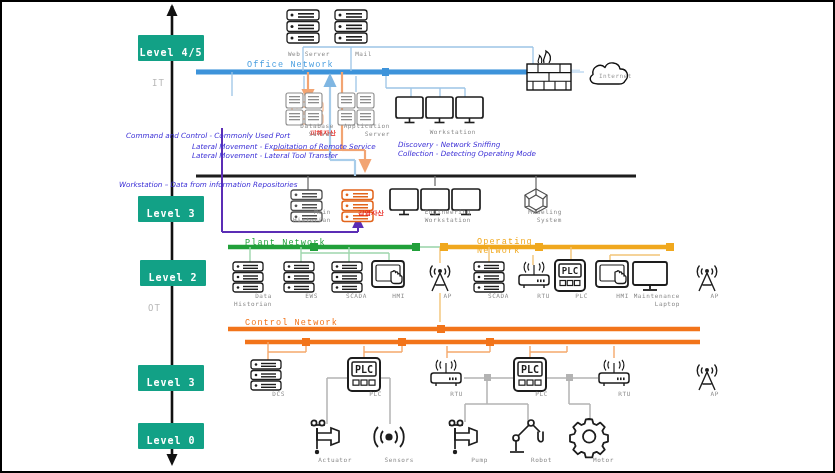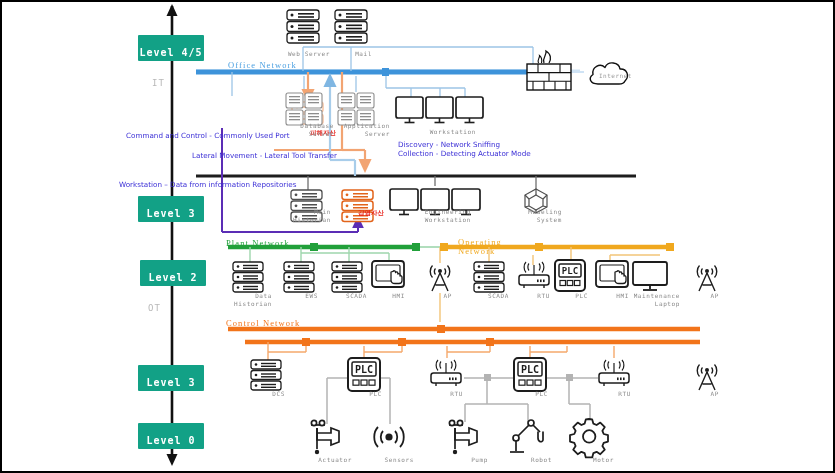--- a/index.html
+++ b/index.html
@@ -3,25 +3,25 @@
 <meta charset="utf-8">
 <style>
   html,body{margin:0;padding:0;background:#ffffff;}
   body{width:835px;height:473px;overflow:hidden;font-family:"DejaVu Sans Mono",monospace;}
   #stage{position:relative;width:835px;height:473px;background:#fff;overflow:hidden;}
   #svgroot{position:absolute;left:0;top:0;width:835px;height:473px;}
   .lvl-badge{position:absolute;background:#12a186;color:#ffffff;font-family:"DejaVu Sans Mono",monospace;
              font-size:10px;font-weight:bold;letter-spacing:1px;text-align:center;
              padding:12px 0 3px 0;width:66px;border-radius:1px;}
   .zone-label{position:absolute;font-family:"DejaVu Sans Mono",monospace;font-size:9px;color:#b8b8b8;letter-spacing:1px;}
-  .net-label{position:absolute;font-family:Liberation Serif, serif;font-size:8.5px;letter-spacing:1.1px;}
+  .net-label{position:absolute;font-family:Liberation Mono, monospace;font-size:8.5px;letter-spacing:1.1px;margin-left:19px;}
   .dev-label{position:absolute;font-family:"DejaVu Sans Mono",monospace;font-size:6px;color:#8a8a8a;
              letter-spacing:.6px;text-align:right;line-height:8px;white-space:pre-line;}
   .dev-label.kr{color:#e8211b;font-family:"DejaVu Sans",sans-serif;font-size:6.5px;font-weight:bold;letter-spacing:0;}
-  .annot{position:absolute;font-family:"DejaVu Sans",sans-serif;font-size:7.2px;
+  .annot{position:absolute;font-family:"DejaVu Sans",sans-serif;font-style:italic;font-size:7.2px;
          color:#3b2fd6;white-space:nowrap;line-height:9px;}
   .cloudtext{position:absolute;font-family:"DejaVu Sans Mono",monospace;font-size:6px;color:#9a9a9a;letter-spacing:.5px;}
 </style>
 </head>
 <body>
 
 <div id="stage">
 
 <svg id="svgroot" viewBox="0 0 835 473" xmlns="http://www.w3.org/2000/svg">
   <defs>
@@ -635,23 +635,24 @@
 
 <div class="zone-label" style="left:152px;top:78px">IT</div>
 <div class="zone-label" style="left:148px;top:303px">OT</div>
 
 <div class="net-label" style="left:228px;top:60px;color:#4a9fe0">Office Network</div>
 <div class="net-label" style="left:226px;top:238px;color:#21a03a">Plant Network</div>
 <div class="net-label" style="left:458px;top:238px;color:#f0a81e;width:58px;line-height:9px">Operating Network</div>
 <div class="net-label" style="left:226px;top:318px;color:#f2741a">Control Network</div>
 
 <div class="annot" style="left:126px;top:131px">Command and Control - Commonly Used Port</div>
+<div class="annot" style="left:192px;top:142px">Lateral Movement - Exploitation of Remote Service</div>
 <div class="annot" style="left:192px;top:151px">Lateral Movement - Lateral Tool Transfer</div>
 <div class="annot" style="left:398px;top:140px">Discovery - Network Sniffing</div>
-<div class="annot" style="left:398px;top:149px">Collection - Detecting Actuator Mode</div>
+<div class="annot" style="left:398px;top:149px">Collection - Detecting Operating Mode</div>
 <div class="annot" style="left:119px;top:180px">Workstation – Data from information Repositories</div>
 
 <div class="dev-label" style="left:278px;top:50px;width:52px">Web Server</div>
 <div class="dev-label" style="left:334px;top:50px;width:38px">Mail</div>
 <div class="dev-label kr" style="left:280px;top:129px;width:56px">피해자산</div>
 <div class="dev-label" style="left:278px;top:122px;width:56px">Database
 Server</div>
 <div class="dev-label" style="left:328px;top:122px;width:62px">Application
 Server</div>
 <div class="dev-label" style="left:404px;top:128px;width:72px">Workstation</div>

